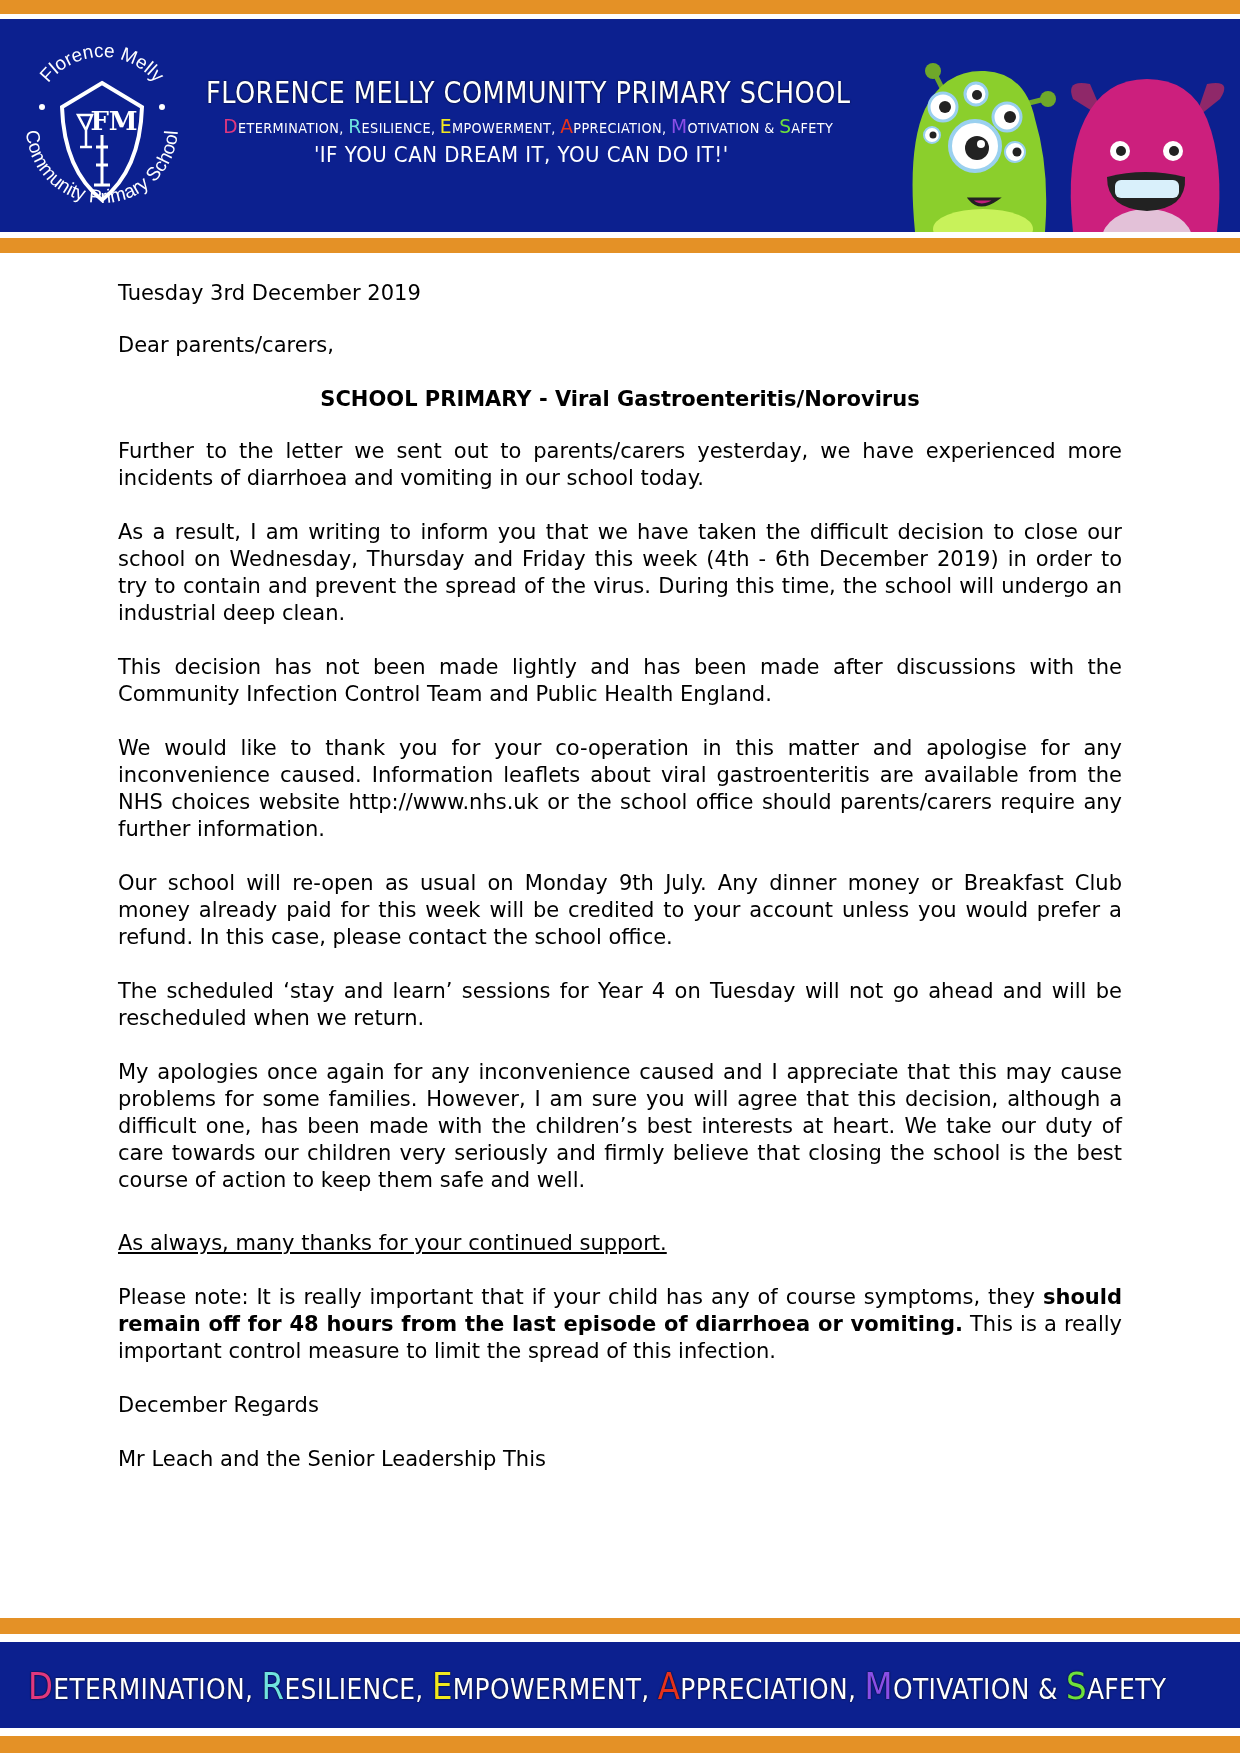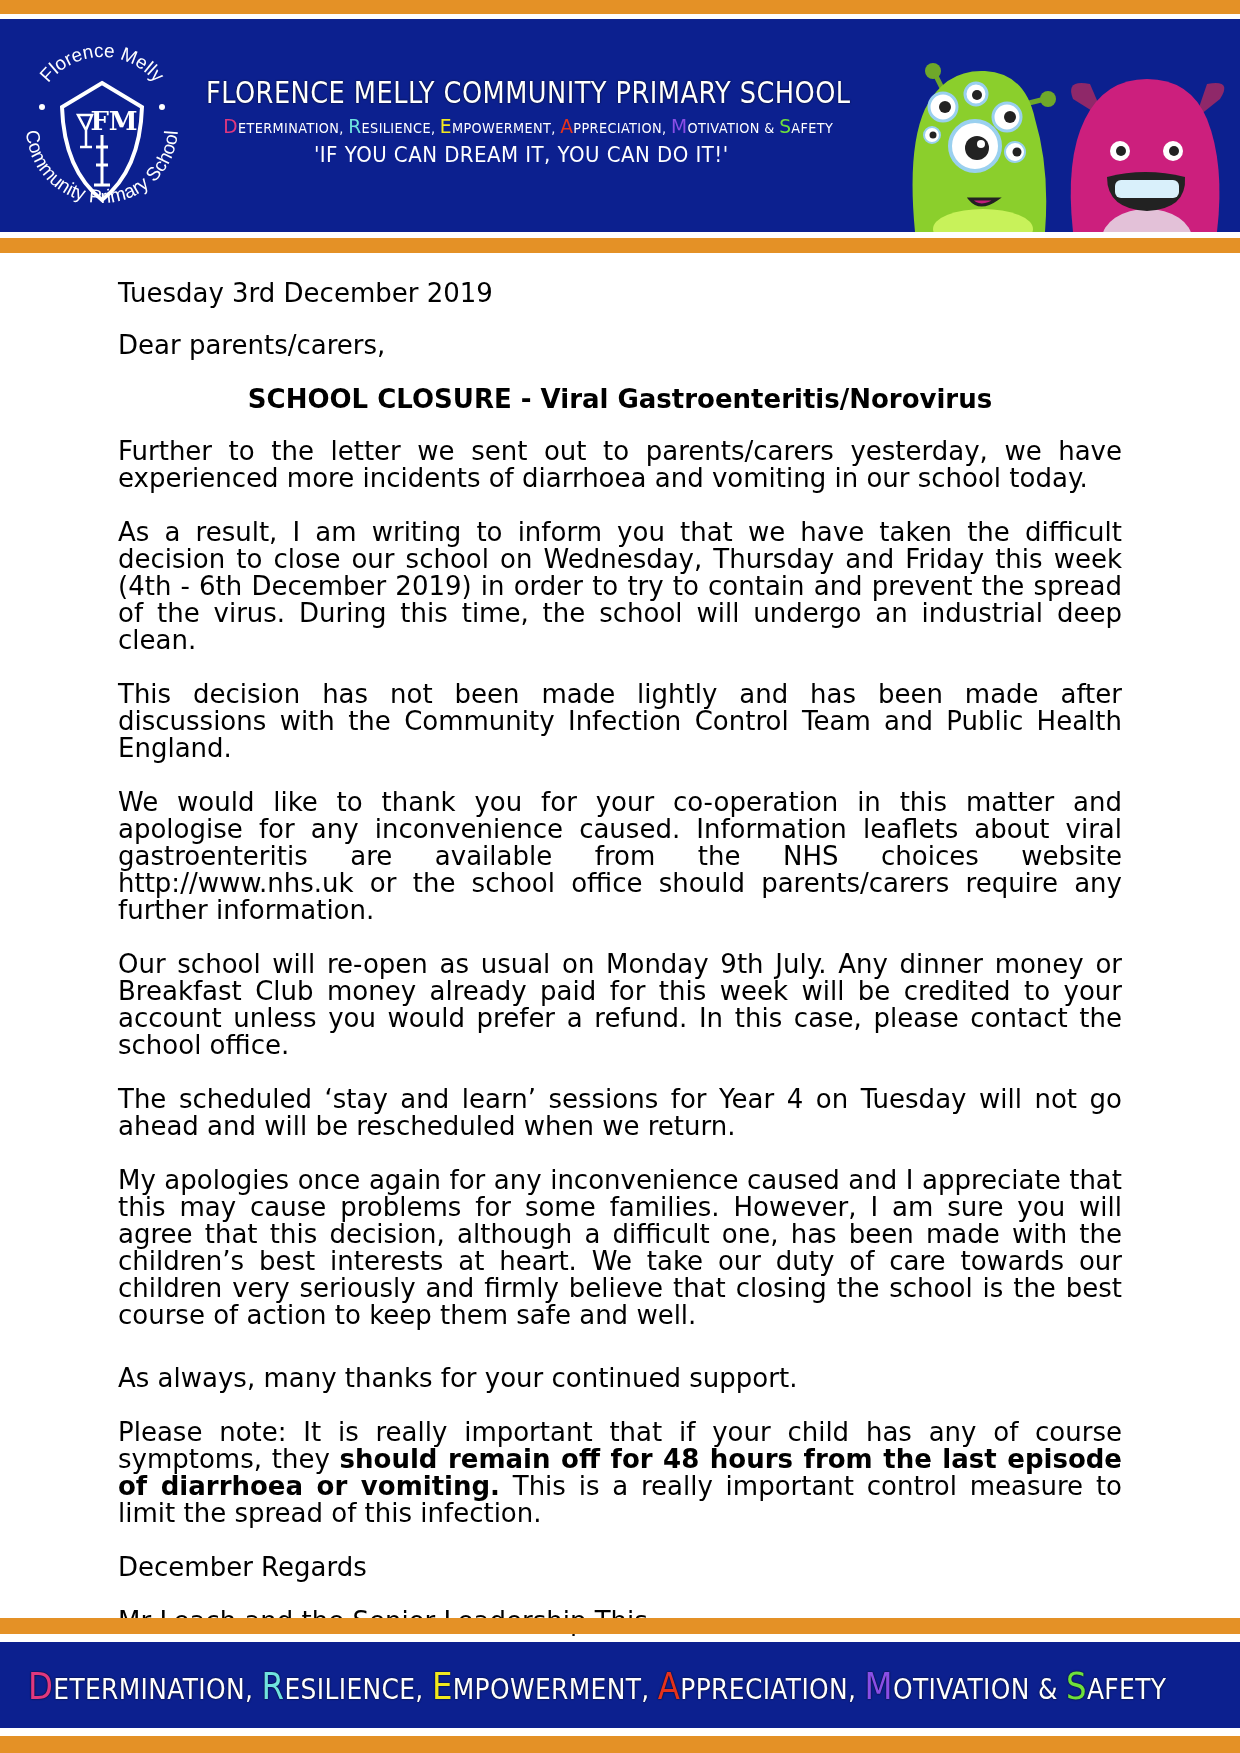--- a/index.html
+++ b/index.html
@@ -25,25 +25,25 @@
            transform: scaleX(0.9); transform-origin: left; }
   .big { font-size: 1.35em; }
   .values-line .big { font-size: 1.45em; }
   .monsters { position: absolute; left: 895px; top: 30px; width: 345px; height: 183px; overflow: hidden; }
 
   .footer-values { position: absolute; left: 28px; top: 22px; color: #fff; font-size: 29px;
                    white-space: nowrap; letter-spacing: 0.4px; transform: scaleX(0.86); transform-origin: left;
                    text-shadow: 0 0 2px #000; }
   .footer-values .big { font-size: 1.3em; }
 
-  .letter { position: absolute; left: 118px; top: 280px; width: 1004px; font-size: 26px; line-height: 27px; }
+  .letter { position: absolute; left: 118px; top: 280px; width: 1004px; font-size: 21px; line-height: 27px; }
   .letter p { margin: 0 0 27px 0; text-align: justify; }
   .letter .date { margin-bottom: 25px; }
   .letter .heading { text-align: center; font-weight: bold; margin-bottom: 25px; }
-  .letter .thanks { margin-top: 36px; }
+  .letter .thanks { margin-top: 36px; text-decoration: underline; }
   .pink { color: #e0387f; } .cyan { color: #6fe3df; } .yellow { color: #f2e81f; }
   .red { color: #e5321c; } .purple { color: #8a4ee6; } .green { color: #6ee03c; }
 </style>
 </head>
 <body>
 
 <div class="orange" id="top-orange"></div>
 
 <div class="navy" id="header">
   <svg class="crest" viewBox="0 0 180 180">
@@ -109,21 +109,21 @@
       <rect x="220" y="131" width="64" height="18" rx="6" fill="#d9f0fb"></rect>
     </g>
   </svg>
 </div>
 
 <div class="orange" id="header-orange"></div>
 
 <div class="letter">
   <p class="date">Tuesday 3rd December 2019</p>
   <p>Dear parents/carers,</p>
-  <p class="heading">SCHOOL CLOSURE - Viral Gastroenteritis/Norovirus</p>
+  <p class="heading">SCHOOL PRIMARY - Viral Gastroenteritis/Norovirus</p>
   <p>Further to the letter we sent out to parents/carers yesterday, we have experienced more incidents of diarrhoea and vomiting in our school today.</p>
   <p>As a result, I am writing to inform you that we have taken the difficult decision to close our school on Wednesday, Thursday and Friday this week (4th - 6th December 2019) in order to try to contain and prevent the spread of the virus. During this time, the school will undergo an industrial deep clean.</p>
   <p>This decision has not been made lightly and has been made after discussions with the Community Infection Control Team and Public Health England.</p>
   <p>We would like to thank you for your co-operation in this matter and apologise for any inconvenience caused. Information leaflets about viral gastroenteritis are available from the NHS choices website http://www.nhs.uk or the school office should parents/carers require any further information.</p>
   <p>Our school will re-open as usual on Monday 9th July. Any dinner money or Breakfast Club money already paid for this week will be credited to your account unless you would prefer a refund. In this case, please contact the school office.</p>
   <p>The scheduled ‘stay and learn’ sessions for Year 4 on Tuesday will not go ahead and will be rescheduled when we return.</p>
   <p>My apologies once again for any inconvenience caused and I appreciate that this may cause problems for some families. However, I am sure you will agree that this decision, although a difficult one, has been made with the children’s best interests at heart. We take our duty of care towards our children very seriously and firmly believe that closing the school is the best course of action to keep them safe and well.</p>
   <p class="thanks">As always, many thanks for your continued support.</p>
   <p><span>Please note: It is really important that if your child has any of course symptoms, they </span><b>should remain off for 48 hours from the last episode of diarrhoea or vomiting.</b><span> This is a really important control measure to limit the spread of this infection.</span></p>
   <p>December Regards</p>

